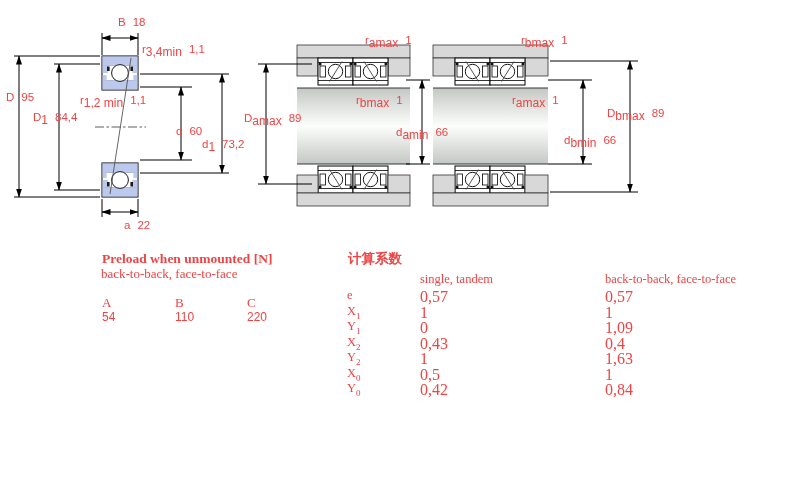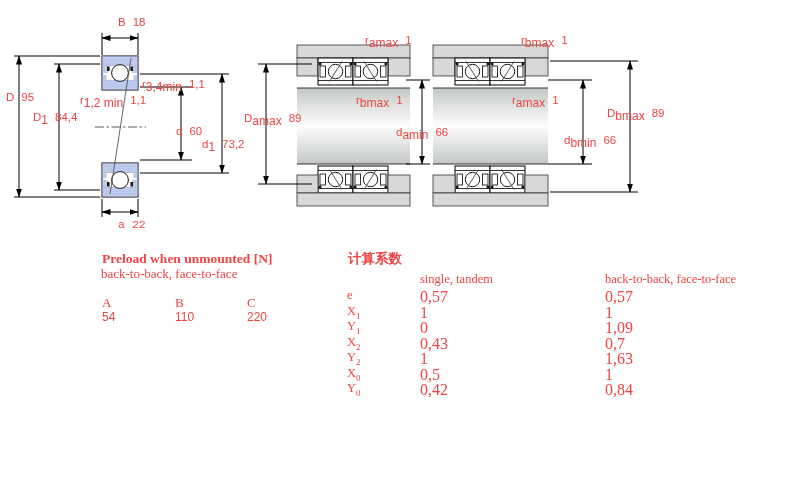--- a/index.html
+++ b/index.html
@@ -161,27 +161,27 @@
     </g>
 
     <g stroke="#000" stroke-width="1">
       <line x1="550" y1="61" x2="638" y2="61"></line>
       <line x1="550" y1="192" x2="638" y2="192"></line>
       <line x1="630" y1="61" x2="630" y2="192" marker-start="url(#ah)" marker-end="url(#ah)"></line>
     </g>
   </svg>
 
   <span class="dlabel" style="left:118px;top:16px;"><span>B</span><sub></sub><span class="val">18</span></span>
-  <span class="dlabel" style="left:142px;top:43px;margin-top:35px;"><span>r</span><sub>3,4min</sub><span class="val">1,1</span></span>
+  <span class="dlabel" style="left:142px;top:43px;"><span>r</span><sub>3,4min</sub><span class="val">1,1</span></span>
   <span class="dlabel" style="left:6px;top:91px;"><span>D</span><sub></sub><span class="val">95</span></span>
   <span class="dlabel" style="left:33px;top:111px;"><span>D</span><sub>1</sub><span class="val">84,4</span></span>
   <span class="dlabel" style="left:80px;top:94px;"><span>r</span><sub>1,2 min</sub><span class="val">1,1</span></span>
   <span class="dlabel" style="left:176px;top:125px;"><span>d</span><sub></sub><span class="val">60</span></span>
   <span class="dlabel" style="left:202px;top:138px;"><span>d</span><sub>1</sub><span class="val">73,2</span></span>
-  <span class="dlabel" style="left:118px;top:219px;font-family:Liberation Mono, monospace;"><span>a</span><sub></sub><span class="val">22</span></span>
+  <span class="dlabel" style="left:124px;top:219px;"><span>a</span><sub></sub><span class="val">22</span></span>
 
   <span class="dlabel" style="left:365px;top:34px;"><span>r</span><sub>amax</sub><span class="val">1</span></span>
   <span class="dlabel" style="left:244px;top:112px;"><span>D</span><sub>amax</sub><span class="val">89</span></span>
   <span class="dlabel" style="left:356px;top:94px;"><span>r</span><sub>bmax</sub><span class="val">1</span></span>
   <span class="dlabel" style="left:396px;top:126px;"><span>d</span><sub>amin</sub><span class="val">66</span></span>
 
   <span class="dlabel" style="left:521px;top:34px;"><span>r</span><sub>bmax</sub><span class="val">1</span></span>
   <span class="dlabel" style="left:512px;top:94px;"><span>r</span><sub>amax</sub><span class="val">1</span></span>
   <span class="dlabel" style="left:564px;top:134px;"><span>d</span><sub>bmin</sub><span class="val">66</span></span>
   <span class="dlabel" style="left:607px;top:107px;"><span>D</span><sub>bmax</sub><span class="val">89</span></span>
@@ -208,21 +208,21 @@
     <span class="lbl"><span>X</span><sub>1</sub></span>
     <span class="num">1</span>
     <span class="num">1</span>
 
     <span class="lbl"><span>Y</span><sub>1</sub></span>
     <span class="num">0</span>
     <span class="num">1,09</span>
 
     <span class="lbl"><span>X</span><sub>2</sub></span>
     <span class="num">0,43</span>
-    <span class="num">0,7</span>
+    <span class="num">0,4</span>
 
     <span class="lbl"><span>Y</span><sub>2</sub></span>
     <span class="num">1</span>
     <span class="num">1,63</span>
 
     <span class="lbl"><span>X</span><sub>0</sub></span>
     <span class="num">0,5</span>
     <span class="num">1</span>
 
     <span class="lbl"><span>Y</span><sub>0</sub></span>

